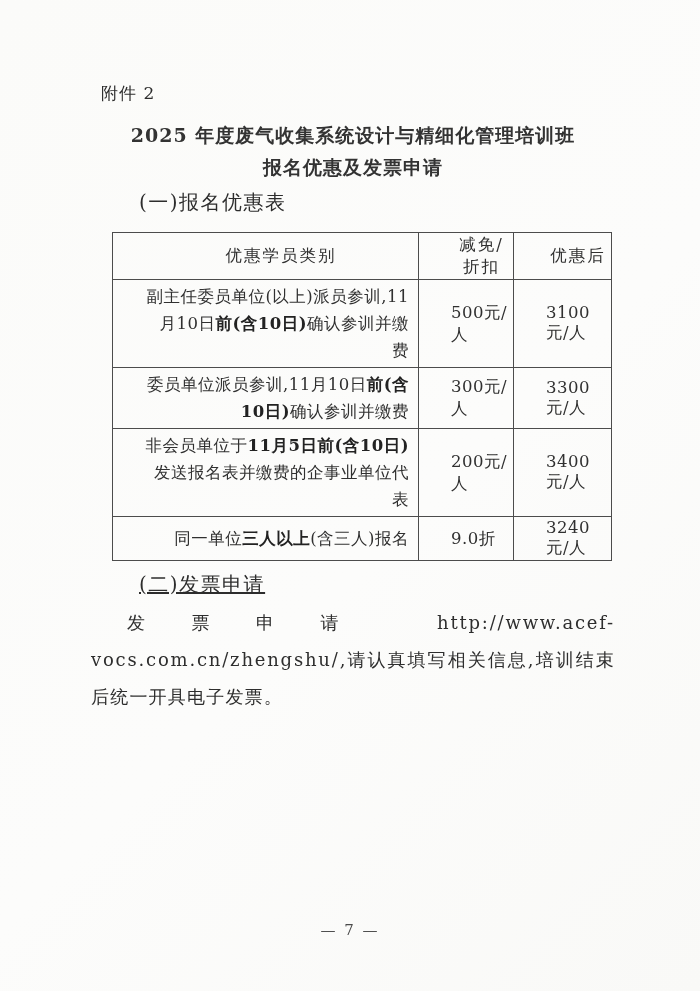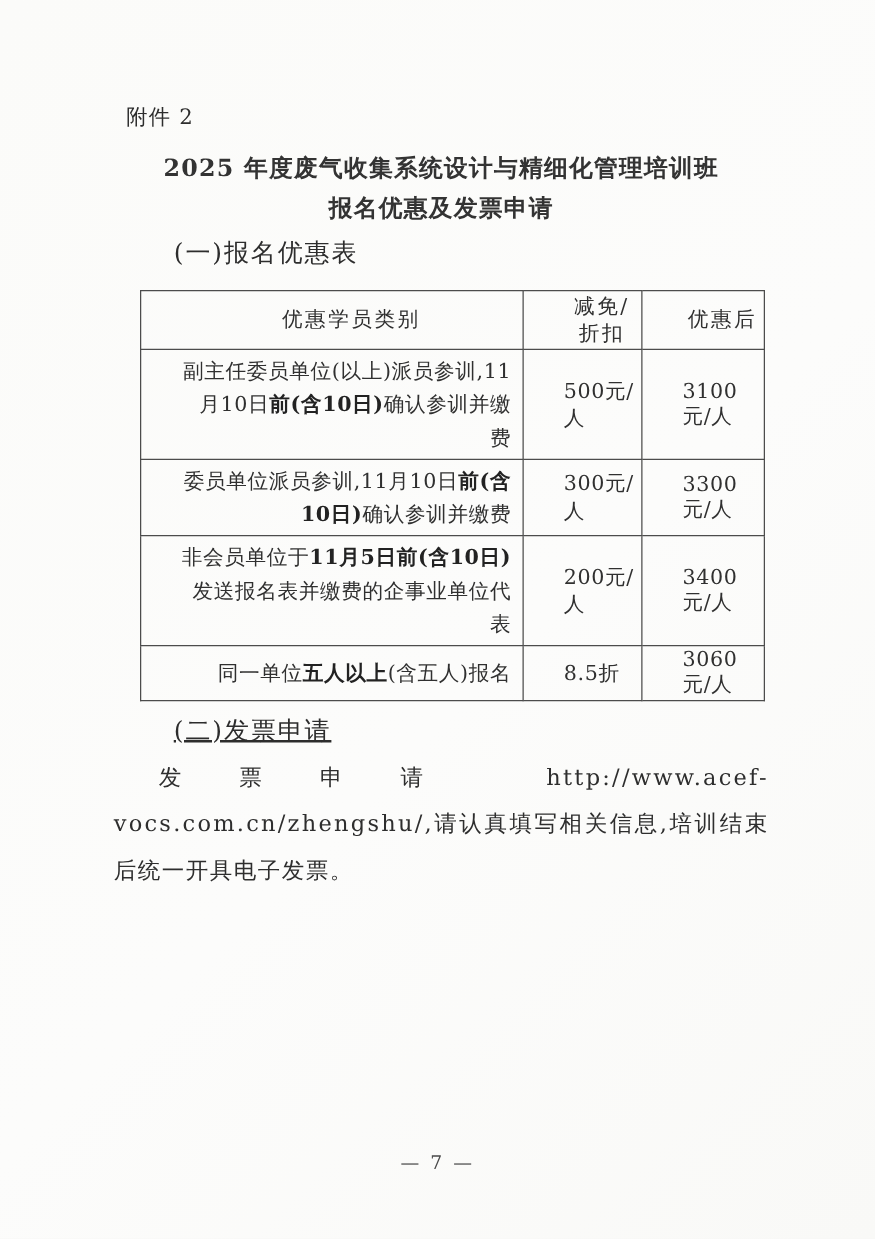--- a/index.html
+++ b/index.html
@@ -141,23 +141,23 @@
           <td class="cat"><span>委员单位派员参训,11月10日</span><b>前(含10日)</b><span>确认参训并缴费</span></td>
           <td class="num">300元/人</td>
           <td class="num">3300元/人</td>
         </tr>
         <tr>
           <td class="cat"><span>非会员单位于</span><b>11月5日前(含10日)</b><span>发送报名表并缴费的企事业单位代表</span></td>
           <td class="num">200元/人</td>
           <td class="num">3400元/人</td>
         </tr>
         <tr class="single">
-          <td class="cat"><span>同一单位</span><b>五人以上</b><span>(含五人)报名</span></td>
-          <td class="num">8.5折</td>
-          <td class="num">3060元/人</td>
+          <td class="cat"><span>同一单位</span><b>三人以上</b><span>(含三人)报名</span></td>
+          <td class="num">9.0折</td>
+          <td class="num">3240元/人</td>
         </tr>
       </tbody>
   </table>
 
 
   <div class="section-heading heading-2">(二)发票申请</div>
 
   <p class="invoice">
     <span>发票申请 </span><span class="url">http://www.acef-vocs.com.cn/zhengshu/</span><span>,请认真填写相关信息,培训结束后统一开具电子发票。</span>
   </p>

